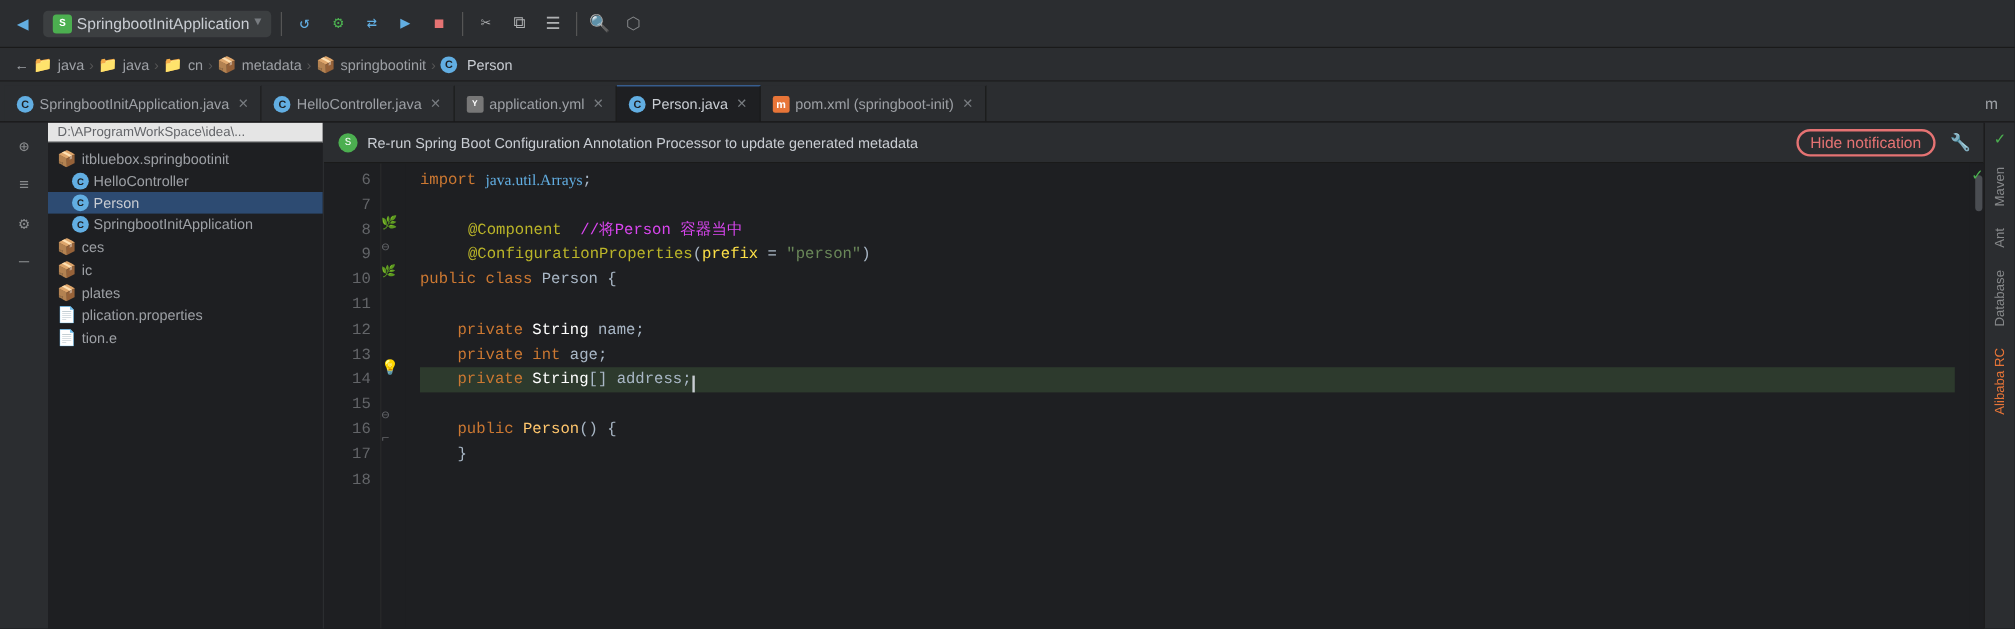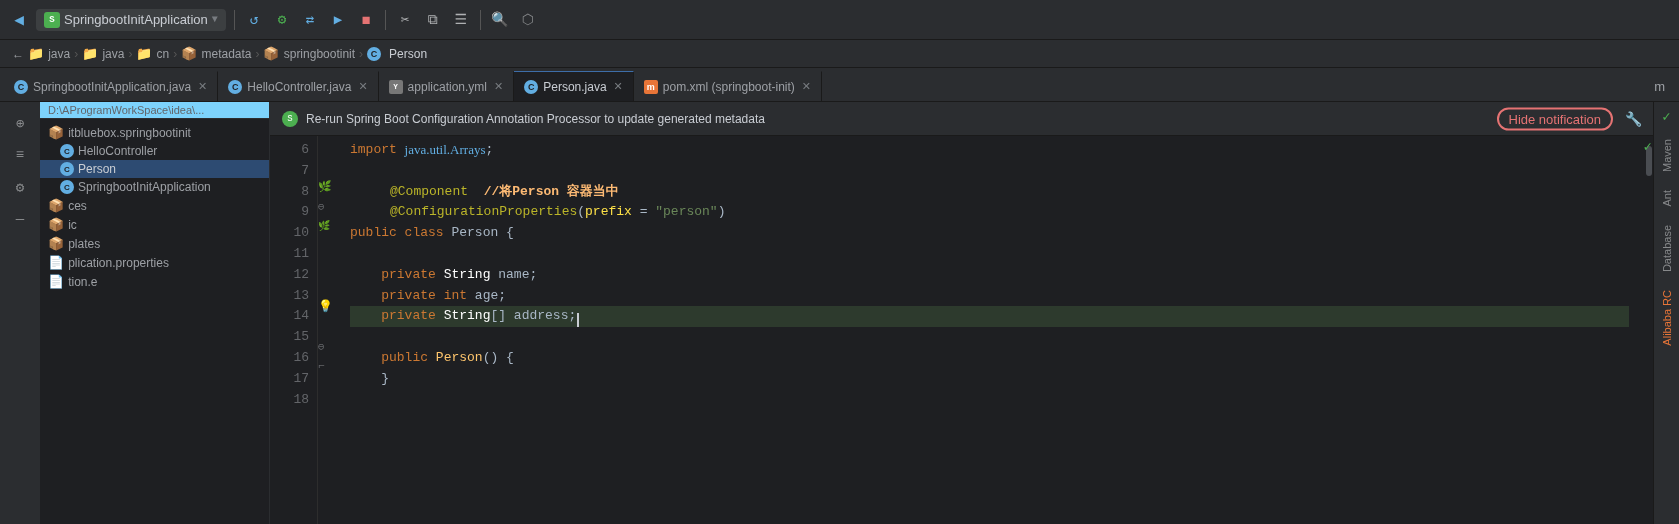--- a/index.html
+++ b/index.html
@@ -296,21 +296,21 @@
       display: flex;
       align-items: flex-end;
       min-height: 20px;
       white-space: pre;
       position: relative;
     }
 
     
     .kw { color: #cc7832; }
     .string { color: #6a8759; }
-    .comment { color: #fdba74; font-weight: bold; }
+    .comment { color: #d946ef; }
     .anno { color: #bbb529; margin-left: 40px; }
     .anno-kw { color: #fde047; }
     .method { color: #ffc66d; }
     .class-name { color: #a9b7c6; }
     .import-path { color: #62aee2; font-family: Liberation Serif, serif; }
     .cyan { color: #ffffff; }
     .plain { color: #a9b7c6; }
 
     
     .right-panels {
@@ -431,21 +431,21 @@
 
   <div class="sidebar-tools">
     <div class="sidebar-tool-btn">⊕</div>
     <div class="sidebar-tool-btn">≡</div>
     <div class="sidebar-tool-btn">⚙</div>
     <div class="sidebar-tool-btn">—</div>
   </div>
 
   <div class="sidebar" style="display:flex; flex-direction:column; background:#1e1f22;">
 
-    <div style="padding:2px 8px; font-size:11px; color:#636569; font-family:sans-serif; background:#7dd3fc; border-bottom:1px solid #2b2d30;">D:\AProgramWorkSpace\idea\...</div>
+    <div style="padding:2px 8px; font-size:11px; color:#636569; font-family:sans-serif; background:#e5e5e5; border-bottom:1px solid #2b2d30;">D:\AProgramWorkSpace\idea\...</div>
     <div class="sidebar-tree">
       <div class="tree-item">
         <span class="ti-icon pkg">📦</span>
         <span>itbluebox.springbootinit</span>
       </div>
       <div class="tree-item" style="padding-left:20px;">
         <div class="ti-icon class-c">C</div>
         <span>HelloController</span>
       </div>
       <div class="tree-item active" style="padding-left:20px;">

